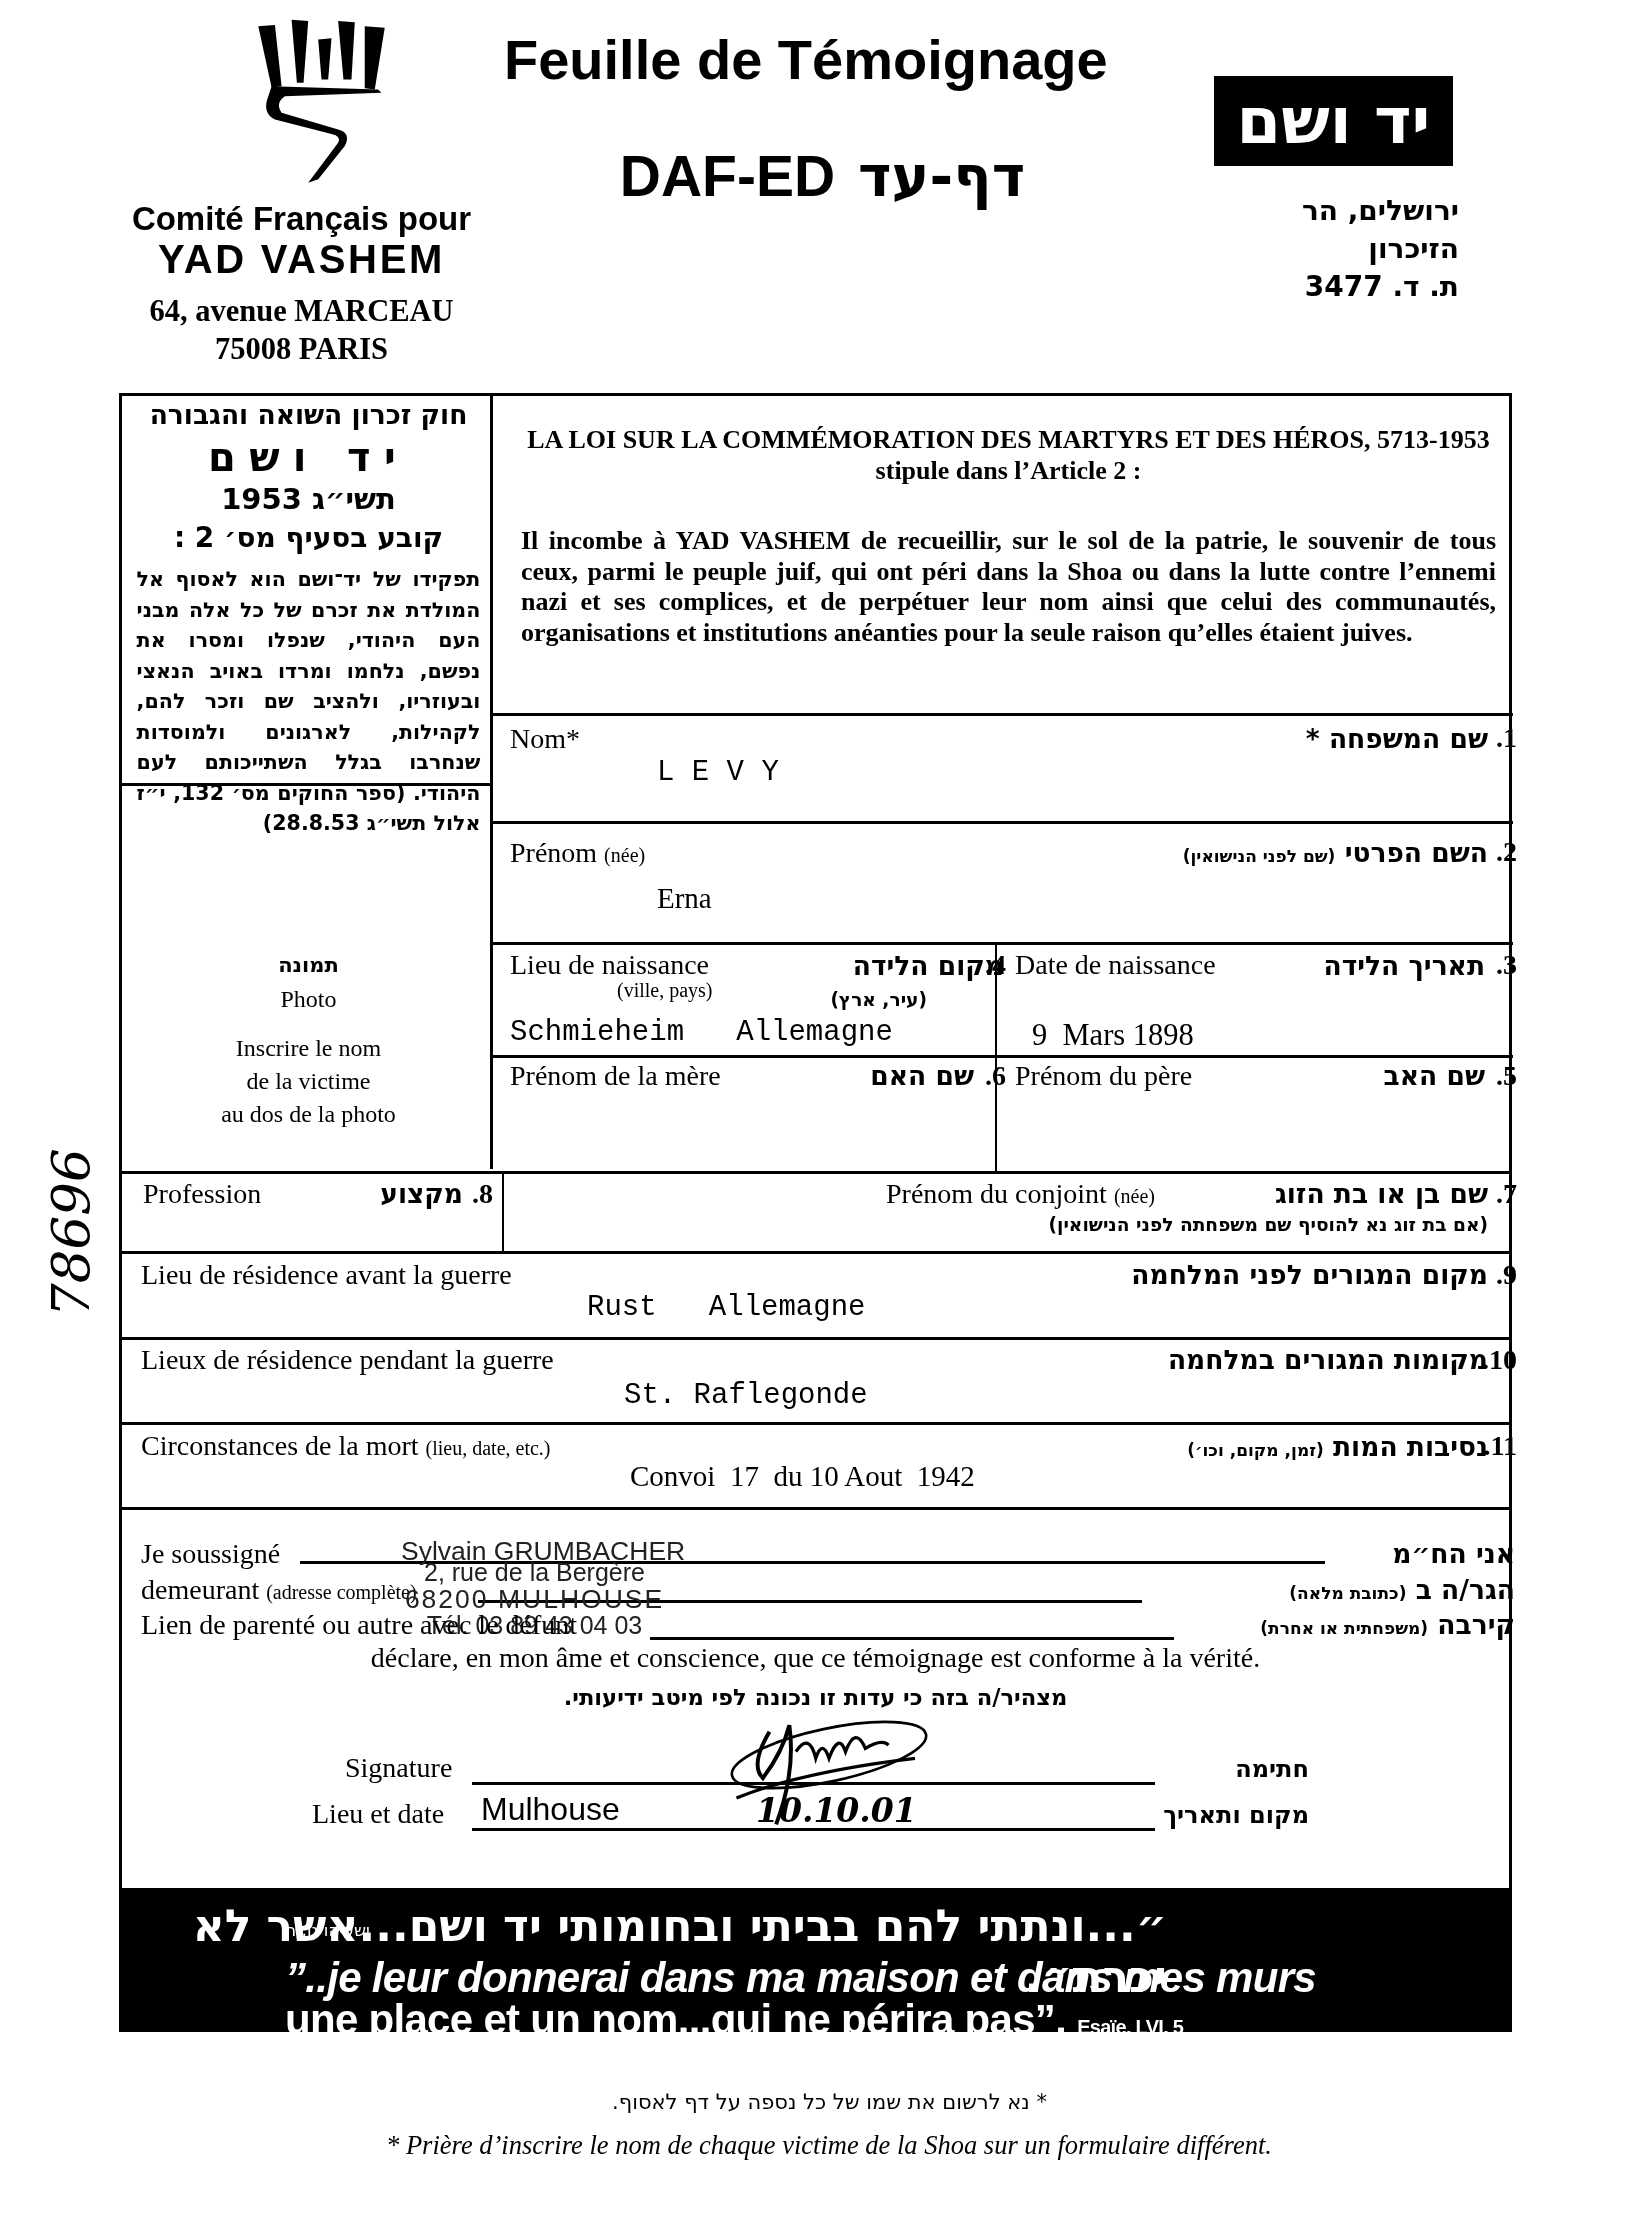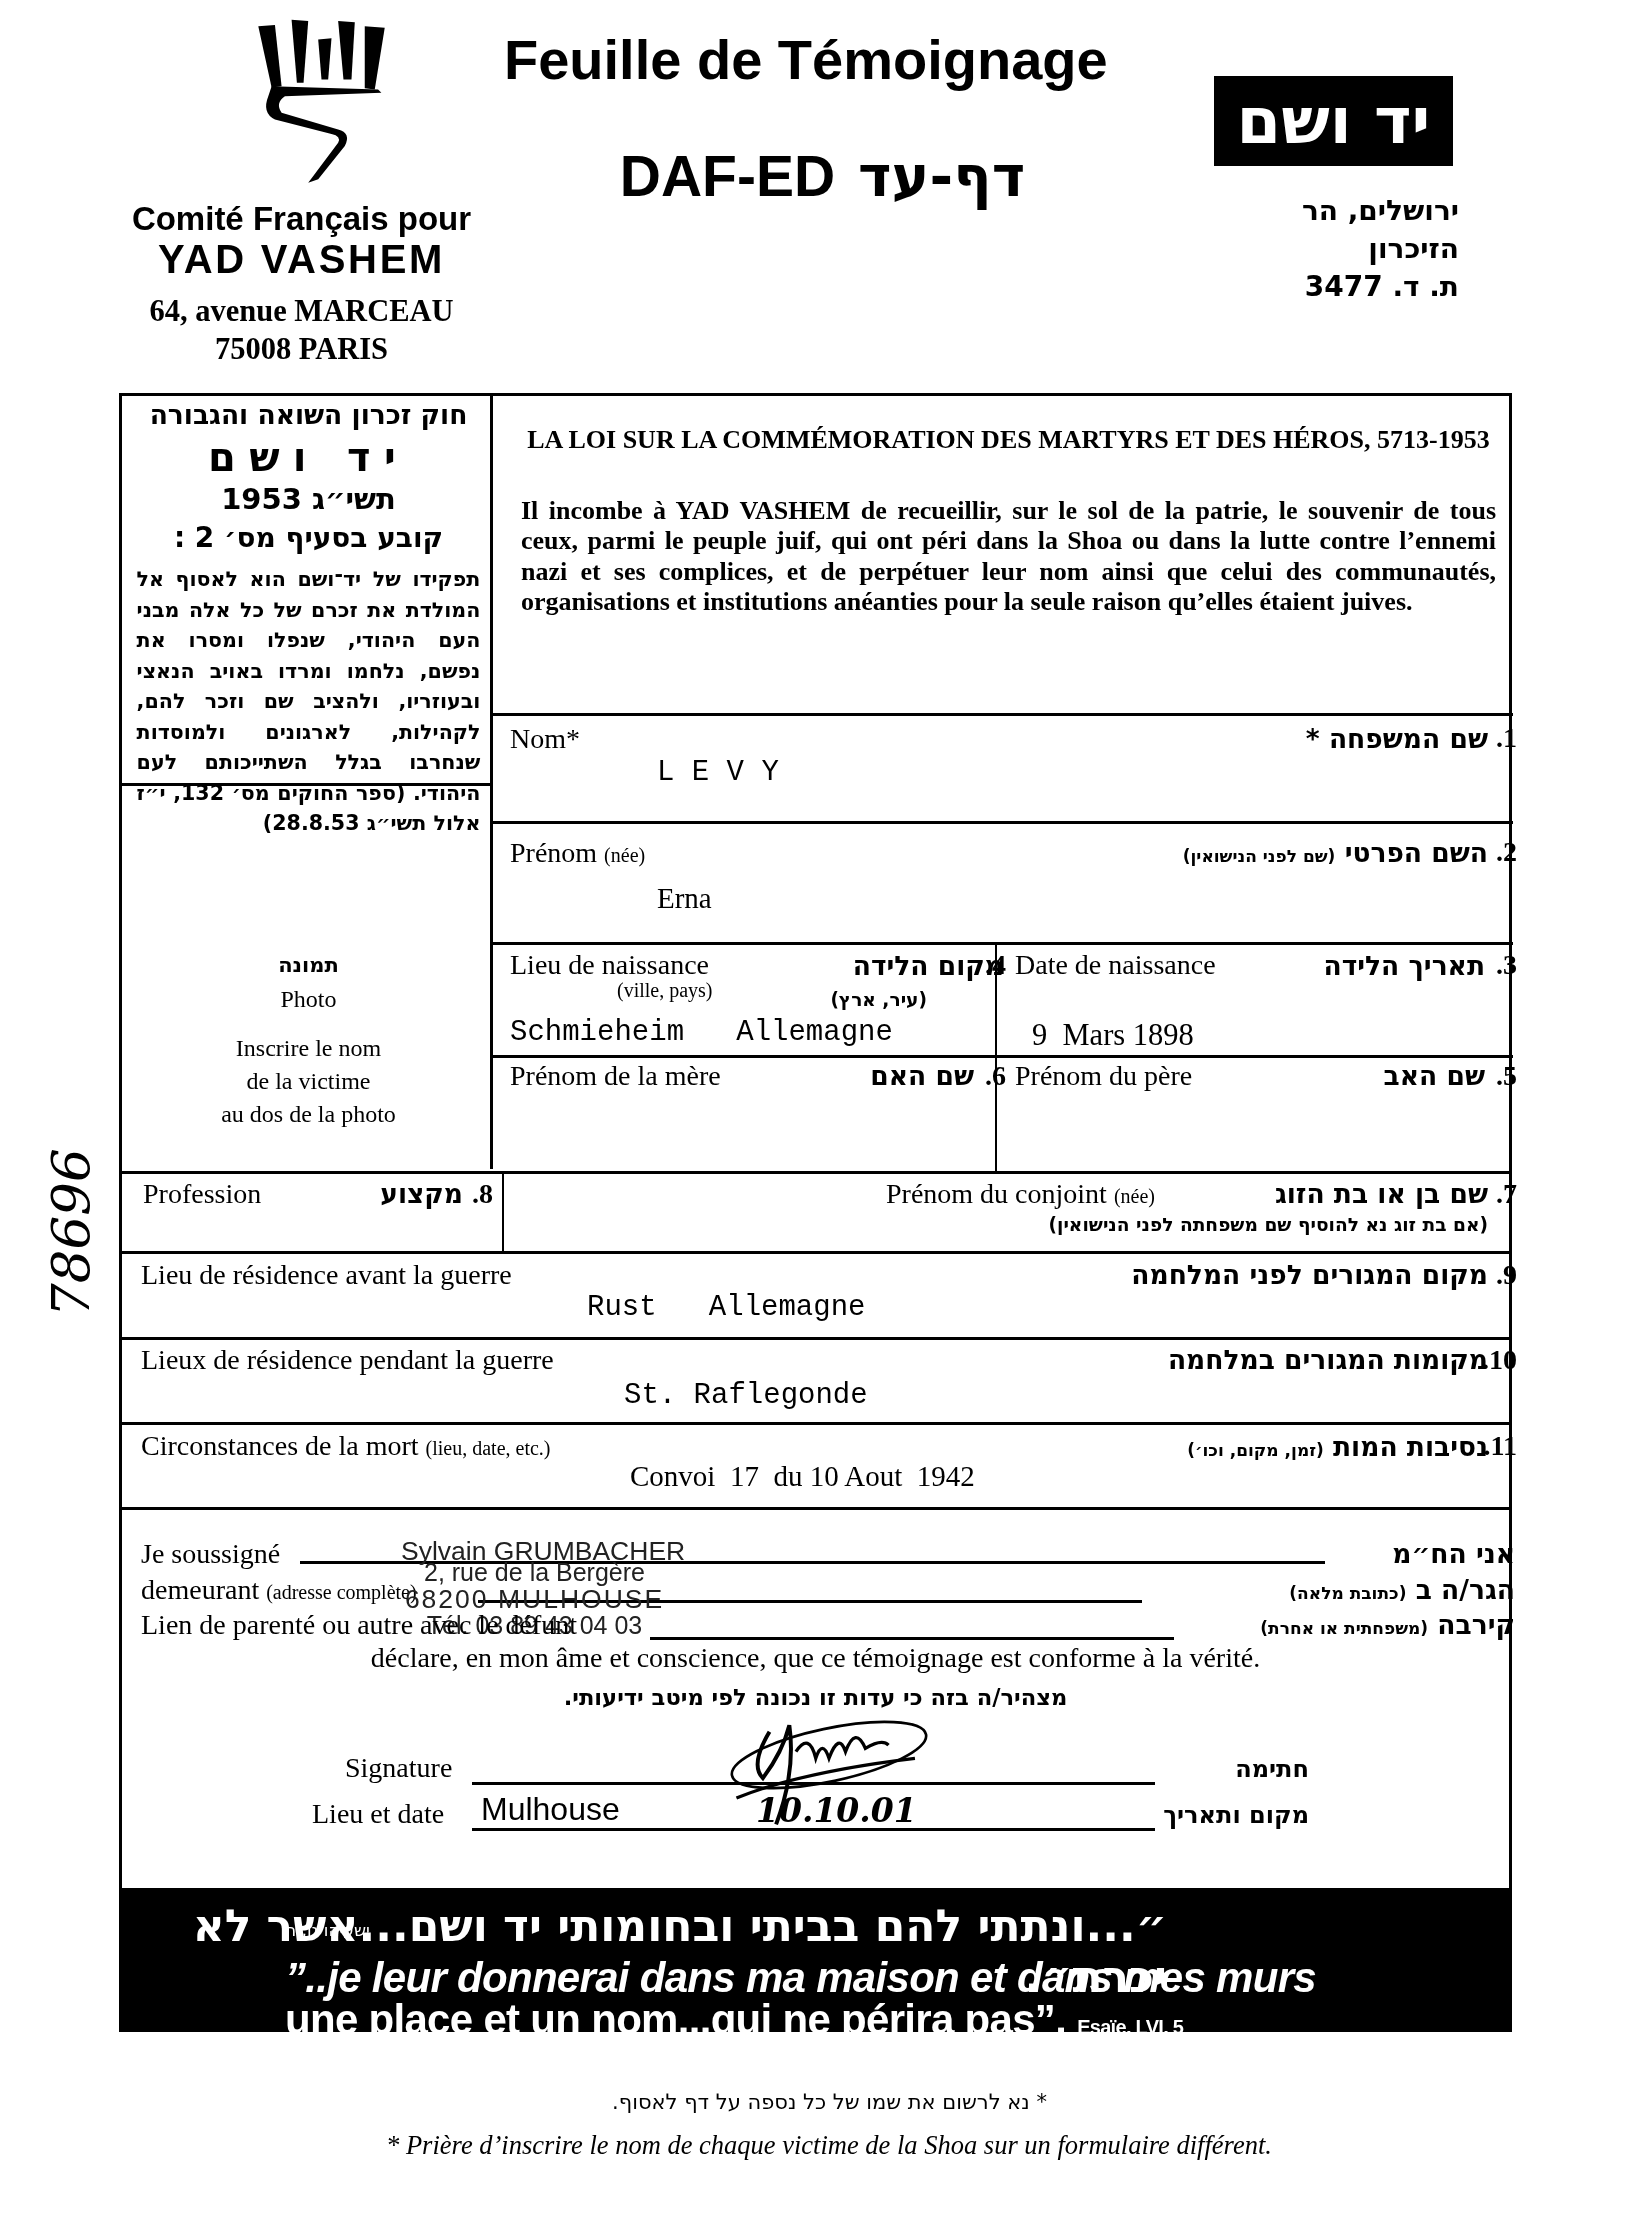--- a/index.html
+++ b/index.html
@@ -106,20 +106,21 @@
 <div class="abs heb" id="law-he">
   <div class="h1">חוק זכרון השואה והגבורה</div>
   <div class="h2">יד ושם</div>
   <div class="h3">תשי״ג 1953</div>
   <div class="h4">קובע בסעיף מס׳ 2 :</div>
   <div class="body">תפקידו של יד־ושם הוא לאסוף אל המולדת את זכרם של כל אלה מבני העם היהודי, שנפלו ומסרו את נפשם, נלחמו ומרדו באויב הנאצי ובעוזריו, ולהציב שם וזכר להם, לקהילות, לארגונים ולמוסדות שנחרבו בגלל השתייכותם לעם היהודי. (ספר החוקים מס׳ 132, י״ז אלול תשי״ג 28.8.53)</div>
 </div>
 
 <div class="abs" id="law-fr">
   <div class="t1">LA LOI SUR LA COMMÉMORATION DES MARTYRS ET DES HÉROS, 5713-1953</div>
+  <div class="t2">stipule dans l’Article 2 :</div>
   <div class="body">Il incombe à YAD VASHEM de recueillir, sur le sol de la patrie, le souvenir de tous ceux, parmi le peuple juif, qui ont péri dans la Shoa ou dans la lutte contre l’ennemi nazi et ses complices, et de perpétuer leur nom ainsi que celui des communautés, organisations et institutions anéanties pour la seule raison qu’elles étaient juives.</div>
 </div>
 
 <div class="abs serif" id="photo-area">
   <div class="ph-he heb">תמונה</div>
   <div class="ph-en">Photo</div>
   <div class="ph-note">
     <div>Inscrire le nom</div>
     <div>de la victime</div>
     <div>au dos de la photo</div>

